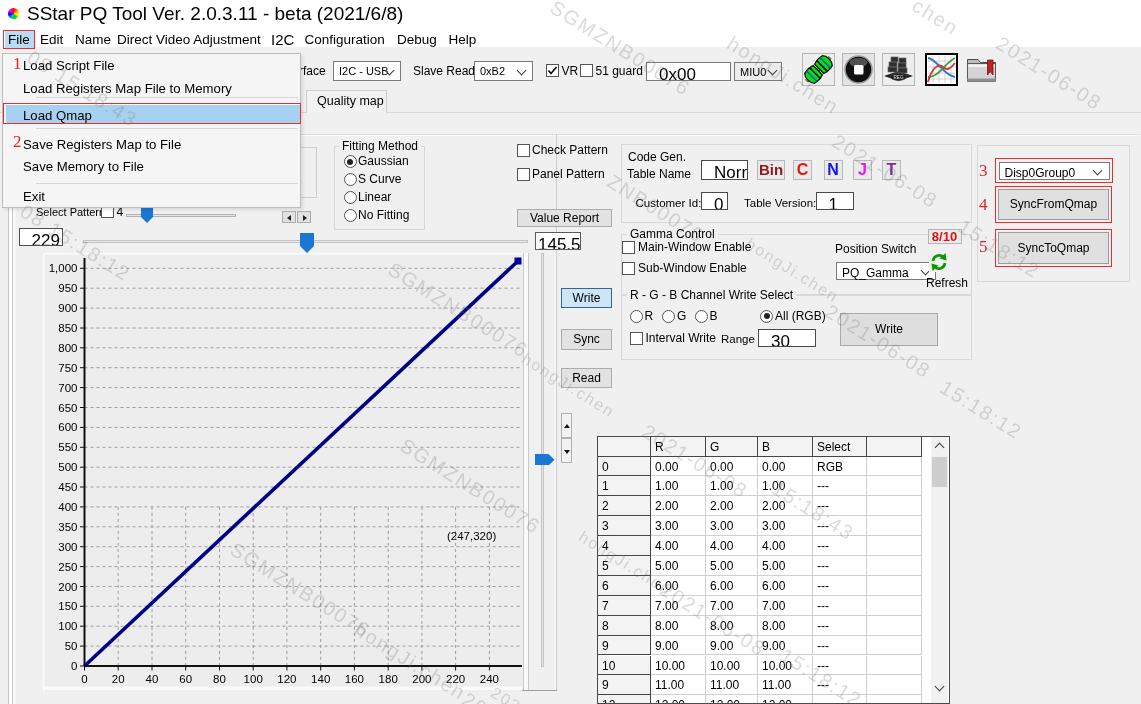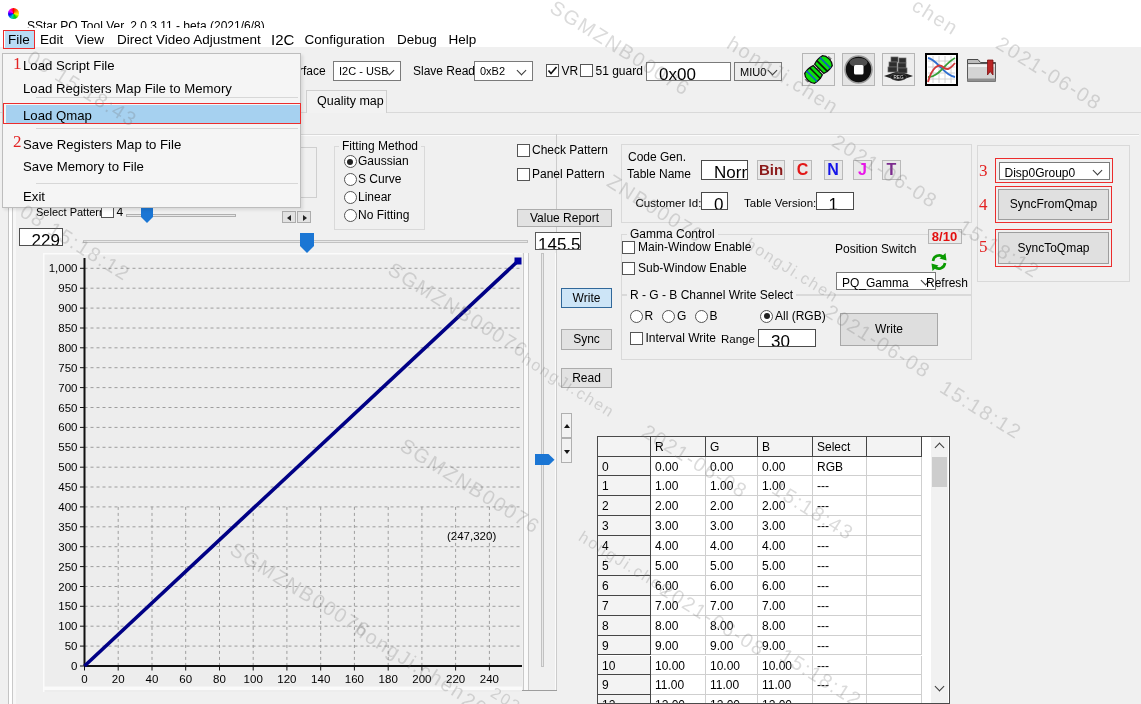--- a/index.html
+++ b/index.html
@@ -21,25 +21,25 @@
  transform-origin:0 0;transform:rotate(32deg);white-space:nowrap;z-index:60;pointer-events:none}
 .wm2{font-size:16px}
 .red{position:absolute;border:1.5px solid #ec2d2d;box-sizing:border-box;z-index:75}
 .num{position:absolute;color:#e32222;font-family:"Liberation Serif",serif;font-size:17px;z-index:75;line-height:15px}
 .mi{position:absolute;left:20px;white-space:nowrap;font-size:13.2px}
 .tri{position:absolute;width:0;height:0}
 </style></head><body>
 
 <div class="a" style="left:0;top:0;width:1141px;height:28px;background:#fff"></div>
 <div class="a" style="left:8px;top:8px;width:11px;height:11px;border-radius:50%;background:conic-gradient(#f00,#ff8000,#ff0,#0c0,#0cc,#00f,#f0f,#f00)"></div>
-<div class="lbl" style="left:27px;top:20px;font-size:12px">SStar PQ Tool Ver. 2.0.3.11 - beta (2021/6/8)</div>
+<div class="lbl" style="left:27px;top:7px;font-size:19px">SStar PQ Tool Ver. 2.0.3.11 - beta (2021/6/8)</div>
 <div class="a" style="left:0;top:28px;width:1141px;height:19px;background:#fff"></div>
 <div class="lbl" style="left:8px;top:32.5px;font-size:13.5px">File</div>
 <div class="lbl" style="left:40px;top:32.5px;font-size:13.5px">Edit</div>
-<div class="lbl" style="left:75px;top:32.5px;font-size:13.5px">View</div>
+<div class="lbl" style="left:75px;top:32.5px;font-size:13.5px">Name</div>
 <div class="lbl" style="left:117px;top:32.5px;font-size:13.5px">Direct Video Adjustment</div>
 <div class="lbl" style="left:271px;top:32.5px;font-size:15px">I2C</div>
 <div class="lbl" style="left:304.5px;top:32.5px;font-size:13.5px">Configuration</div>
 <div class="lbl" style="left:397px;top:32.5px;font-size:13.5px">Debug</div>
 <div class="lbl" style="left:448.5px;top:32.5px;font-size:13.5px">Help</div>
 <div class="a" style="left:4.5px;top:30.5px;width:29px;height:17px;background:#b9dcf5;z-index:1"></div>
 <div class="lbl" style="left:8px;top:32.5px;font-size:13.5px;z-index:2">File</div>
 <div class="red" style="left:3px;top:29.5px;width:32px;height:19px"></div>
 <div class="lbl" style="left:279px;top:64.5px">Interface</div>
 <div class="combo" style="left:333px;top:61px;width:68px;height:20px">I2C - USB<span class="chev" style="right:7px;top:5px"></span></div>
@@ -154,21 +154,21 @@
 <div class="tb" style="left:701px;top:192px;width:27px;height:17.5px;border:1.4px solid #4a4a4a">0</div>
 <div class="lbl" style="left:744px;top:196.5px;font-size:11.5px">Table Version:</div>
 <div class="tb" style="left:815.5px;top:192px;width:38px;height:17.5px;border:1.4px solid #4a4a4a">1</div>
 <div class="gb" style="left:621px;top:233.5px;width:349px;height:60px"></div>
 <div class="gbl" style="left:627px;top:227.5px">Gamma Control</div>
 <div class="cb" style="left:622px;top:240.5px"></div>
 <div class="lbl" style="left:638px;top:241px">Main-Window Enable</div>
 <div class="cb" style="left:622px;top:261.5px"></div>
 <div class="lbl" style="left:638px;top:262px">Sub-Window Enable</div>
 <div class="lbl" style="left:835px;top:243px">Position Switch</div>
-<div class="combo" style="left:836px;top:272px;width:100px;height:18px;font-size:12px">PQ_Gamma<span class="chev" style="right:6px;top:4px"></span></div>
+<div class="combo" style="left:836px;top:262px;width:100px;height:18px;font-size:12px">PQ_Gamma<span class="chev" style="right:6px;top:4px"></span></div>
 <div class="a" style="left:927.5px;top:228.5px;width:34px;height:15.5px;background:#eaeaea;border:1px solid #b5b5b5;box-sizing:border-box;color:#e30f0f;font-weight:bold;font-size:13px;text-align:center;line-height:13px">8/10</div>
 <svg class="a" style="left:929px;top:252px" width="20" height="25" viewBox="0 0 20 25">
 <rect x="0" y="0" width="20" height="20" fill="#f0f0f0"></rect>
 <path d="M4,9 A6.2,6.2 0 0 1 14.5,5.2" fill="none" stroke="#0a9a00" stroke-width="2.6"></path>
 <polygon points="16.5,1 17.5,8.5 10.5,6.5" fill="#0a9a00"></polygon>
 <path d="M16,11 A6.2,6.2 0 0 1 5.5,14.8" fill="none" stroke="#0a9a00" stroke-width="2.6"></path>
 <polygon points="3.5,19 2.5,11.5 9.5,13.5" fill="#0a9a00"></polygon>
 </svg>
 <div class="lbl" style="left:926px;top:277px">Refresh</div>
 <div class="gb" style="left:621px;top:294px;width:349px;height:63.5px"></div>

